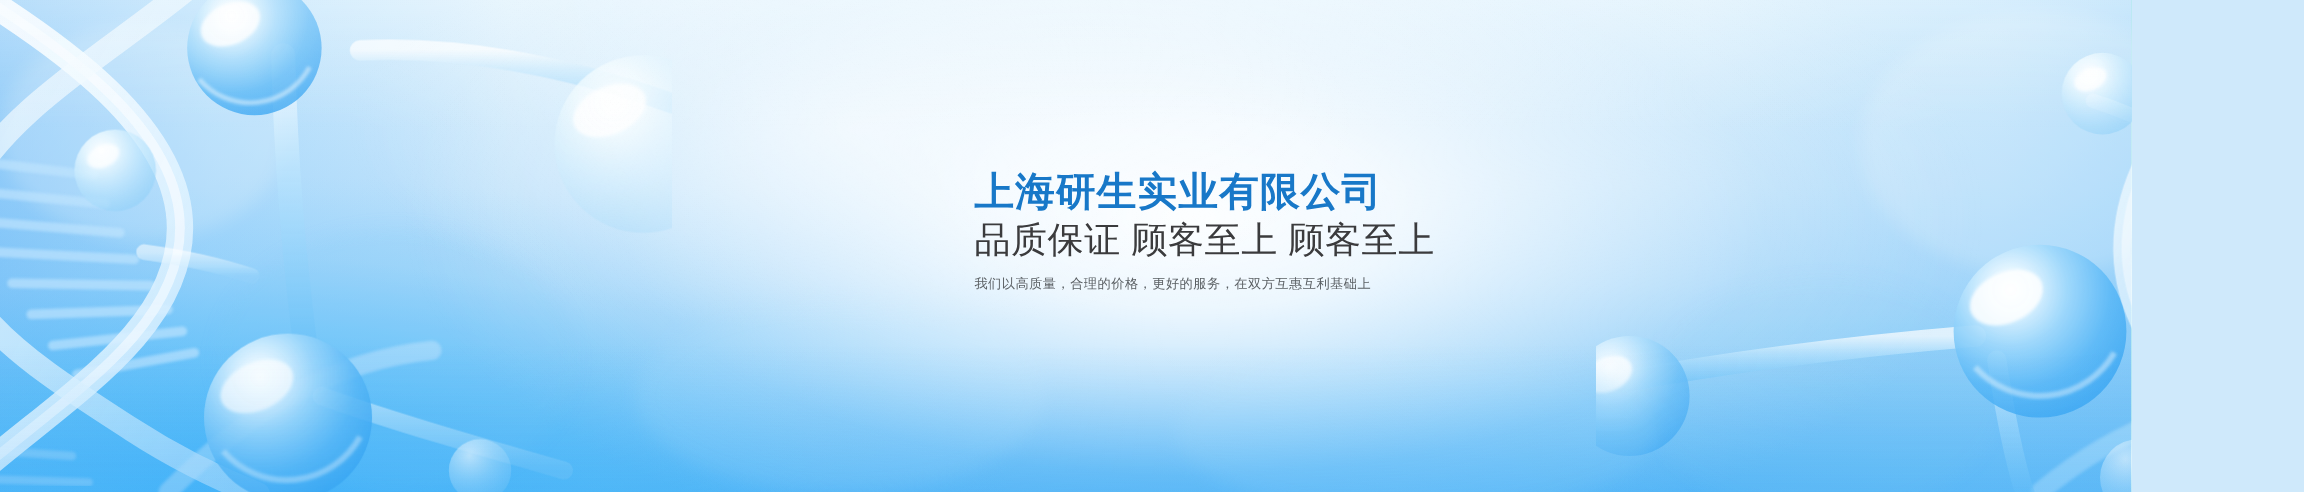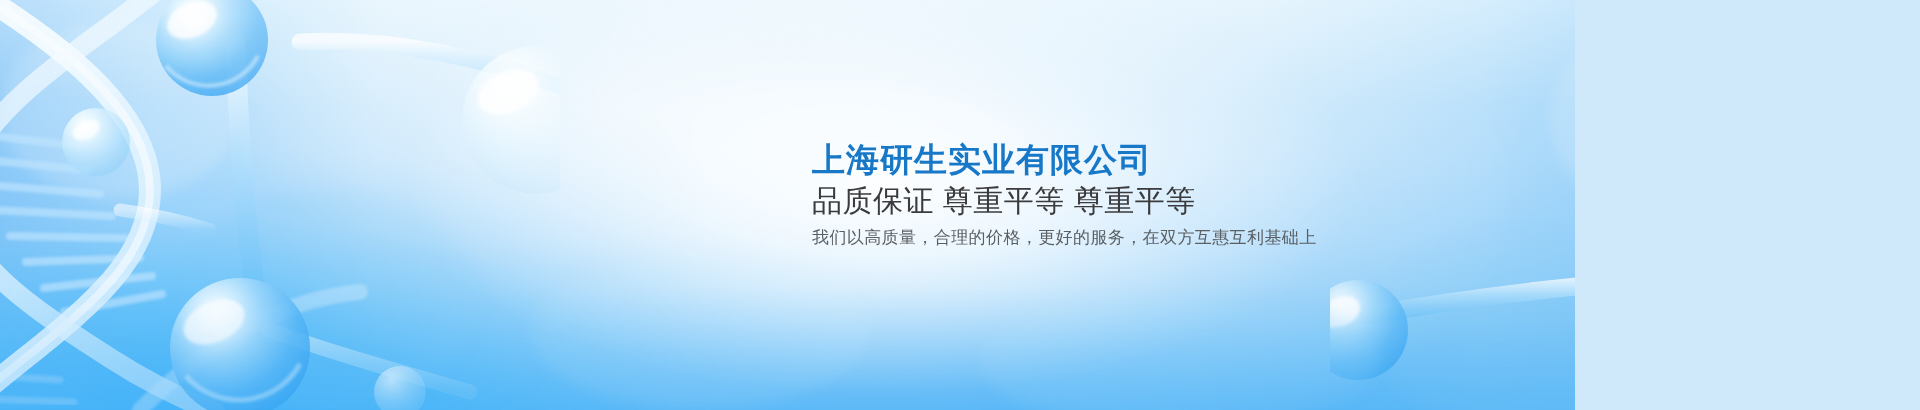--- a/index.html
+++ b/index.html
@@ -4,21 +4,21 @@
 <style>
   html,body{margin:0;padding:0;}
   body{
     width:1920px;height:410px;overflow:hidden;
     font-family:"Liberation Sans","DejaVu Sans",sans-serif;
     background:#cfe9fb;
   }
 
   
   #banner{
-    position:relative;width:1575px;height:410px;overflow:hidden;
+    position:relative;width:1776px;height:410px;overflow:hidden;
     background:#5eead4;
   }
 
   
   .bg-layer{position:absolute;inset:0;pointer-events:none;}
 
   
   .bg-base{
     background:linear-gradient(to bottom,
       #ddf1fd 0%,
@@ -84,21 +84,21 @@
     font-size:33px;line-height:40px;font-weight:bold;
     color:#1878c8;letter-spacing:1px;white-space:nowrap;
     margin:0 0 2px 0;
   }
   #subhead{
     font-size:30px;line-height:38px;font-weight:400;
     color:#3b3b3d;letter-spacing:.5px;white-space:nowrap;
     margin:0 0 6px 0;
   }
   .bodyline{
-    font-size:17px;line-height:23px;color:#5a5f63;
+    font-size:11px;line-height:23px;color:#5a5f63;
     letter-spacing:.4px;white-space:nowrap;margin:0;
   }
 </style>
 </head>
 <body>
 
 <div id="banner">
 
   <div class="bg-layer bg-base"></div>
   <div class="bg-layer bg-hwash"></div>
@@ -280,17 +280,17 @@
       </g>
     </svg>
   </div>
 
   <div class="bg-layer bg-glow"></div>
   <div class="bg-layer bg-glow2"></div>
   <div class="bg-layer bg-vign"></div>
 
   <div id="copy">
     <div id="headline">上海研生实业有限公司</div>
-    <div id="subhead">品质保证 尊重平等 尊重平等</div>
+    <div id="subhead">品质保证 顾客至上 顾客至上</div>
     <p class="bodyline">我们以高质量，合理的价格，更好的服务，在双方互惠互利基础上</p>
   </div>
 
 </div>
 
 </body></html>

